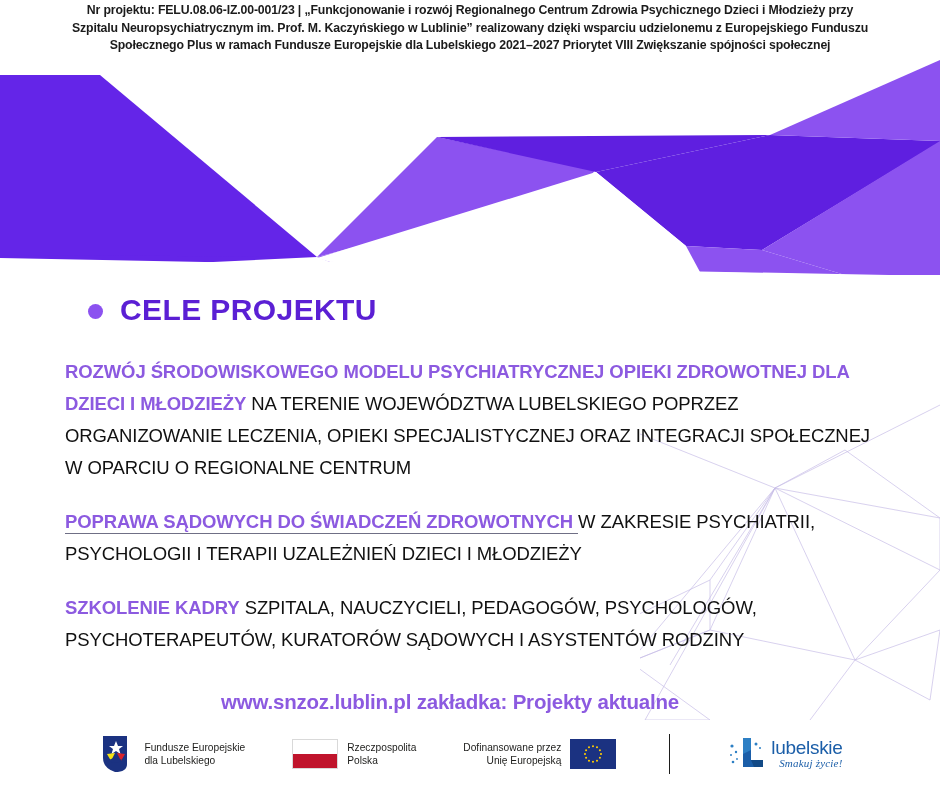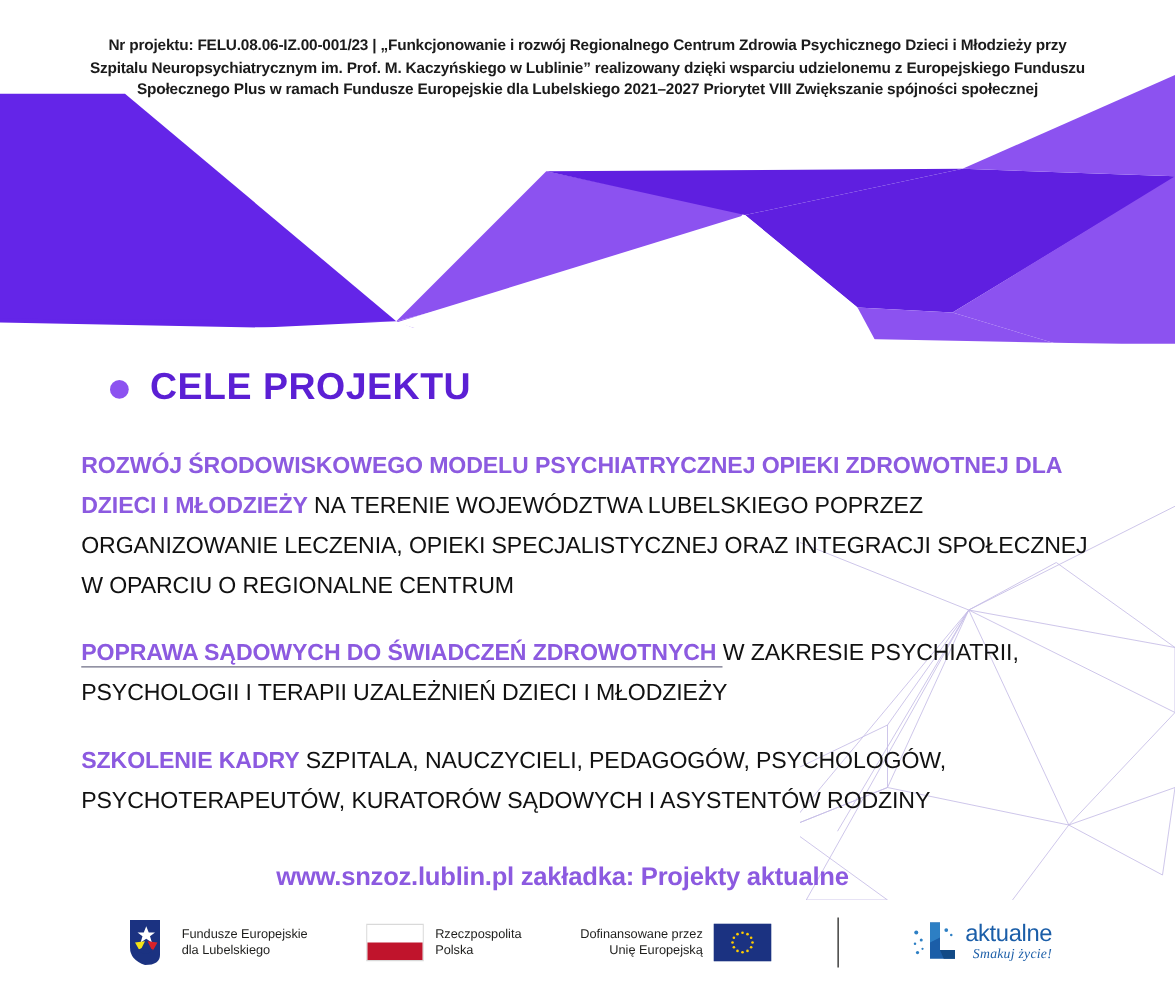--- a/index.html
+++ b/index.html
@@ -18,21 +18,21 @@
     height: 788px;
     overflow: hidden;
     background: #ffffff;
   }
 
   
   .header {
     position: absolute;
     top: 0; left: 0;
     width: 940px;
-    padding-top: 28px;
+    padding-top: 2px;
     text-align: center;
     z-index: 6;
   }
   .header-line {
     font-size: 12.3px;
     font-weight: 700;
     color: #1b1b1b;
     line-height: 17.5px;
     letter-spacing: -0.15px;
     white-space: nowrap;
@@ -332,20 +332,20 @@
           <circle cx="9" cy="12" r="1.6"></circle>
           <circle cx="13" cy="18" r="1.2"></circle>
           <circle cx="8" cy="21" r="1"></circle>
           <circle cx="14" cy="25" r="0.9"></circle>
           <circle cx="10" cy="28" r="1.3"></circle>
           <circle cx="33" cy="10" r="1.5"></circle>
           <circle cx="37" cy="14" r="1"></circle>
         </g>
       </svg>
       <span>
-        <span class="lub-word" style="display:block;">aktualne</span>
+        <span class="lub-word" style="display:block;">lubelskie</span>
         <span class="lub-tag" style="display:block;">Smakuj życie!</span>
       </span>
     </div>
 
   </div>
 
 </div>
 
 </body></html>

